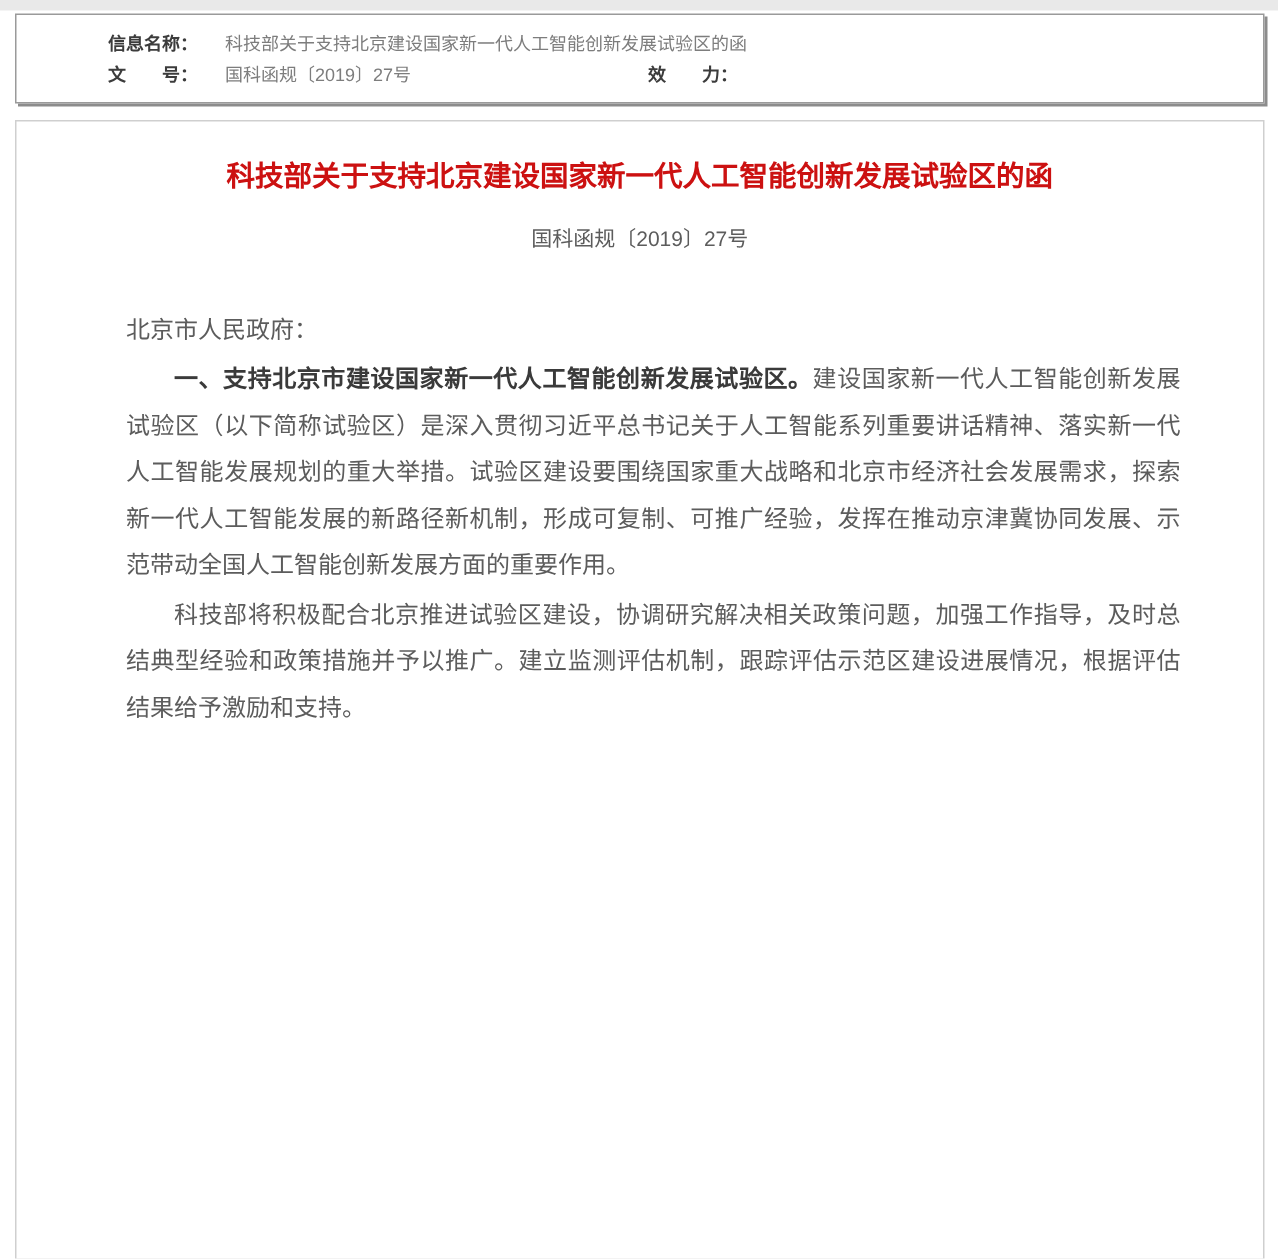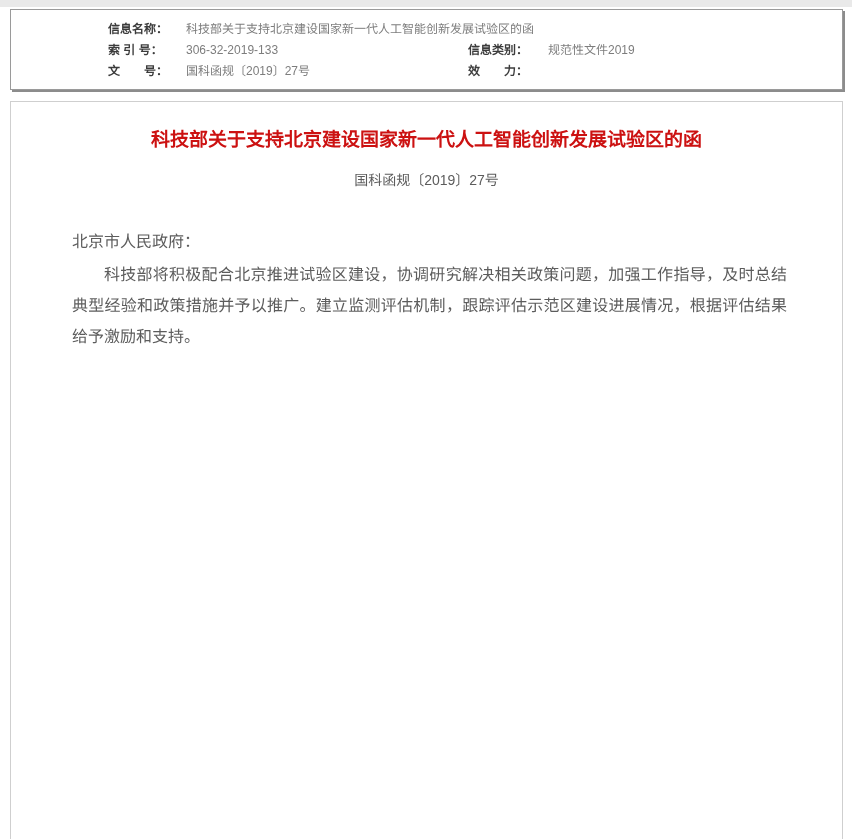--- a/index.html
+++ b/index.html
@@ -13,21 +13,21 @@
     width: 852px; height: 7px;
     background: #e9e9e9;
   }
   
   .meta-box {
     width: 833px;
     margin: 2px 0 0 10px;
     background: #ffffff;
     border: 1px solid #9a9a9a;
     box-shadow: 2px 2px 0 #8c8c8c;
-    padding: 9px 0 7px 97px;
+    padding: 9px 0 7px 61px;
   }
   .meta-table {
     border-collapse: collapse;
     table-layout: fixed;
     width: 100%;
   }
   .meta-table td {
     font-size: 12px;
     line-height: 21px;
     white-space: nowrap;
@@ -65,21 +65,21 @@
     line-height: 22px;
   }
   .doc-body {
     margin-top: 35px;
     padding: 0 55px 0 61px;
     font-size: 16px;
     line-height: 31px;
     color: #5c5c5c;
     text-align: justify;
   }
-  .doc-body p { margin: 0 0 2px 0; }
+  .doc-body p { margin: 0 0 2px 12px; }
   .doc-body p.indent { text-indent: 2em; }
   .doc-body .lead {
     font-weight: bold;
     color: #3a3a3a;
   }
 </style>
 </head>
 <body>
 
 <div class="top-strip"></div>
@@ -91,43 +91,40 @@
         <col style="width:282px">
         <col style="width:80px">
         <col>
       </colgroup>
     <tbody>
         <tr>
       <td class="ml">信息名称：</td>
       <td class="mv" colspan="3">科技部关于支持北京建设国家新一代人工智能创新发展试验区的函</td>
     </tr>
     <tr>
-      <td class="ml">索 引 号：</td>
-      <td class="mv">306-32-2019-133</td>
-      <td class="ml">信息类别：</td>
-      <td class="mv">规范性文件2019</td>
-    </tr>
-    <tr>
       <td class="ml">文　　号：</td>
       <td class="mv">国科函规〔2019〕27号</td>
       <td class="ml">效　　力：</td>
       <td class="mv"></td>
     </tr>
   </tbody>
     </table>
 </div>
 
 <div class="doc-box">
   <h1 class="doc-title">科技部关于支持北京建设国家新一代人工智能创新发展试验区的函</h1>
   <div class="doc-number">国科函规〔2019〕27号</div>
 
   <div class="doc-body">
     <p>北京市人民政府：</p>
 
 
+    <p class="indent">
+      <span class="lead">一、支持北京市建设国家新一代人工智能创新发展试验区。</span><span>建设国家新一代人工智能创新发展试验区（以下简称试验区）是深入贯彻习近平总书记关于人工智能系列重要讲话精神、落实新一代人工智能发展规划的重大举措。试验区建设要围绕国家重大战略和北京市经济社会发展需求，探索新一代人工智能发展的新路径新机制，形成可复制、可推广经验，发挥在推动京津冀协同发展、示范带动全国人工智能创新发展方面的重要作用。</span>
+    </p>
 
 
 
     <p class="indent">
       <span>科技部将积极配合北京推进试验区建设，协调研究解决相关政策问题，加强工作指导，及时总结典型经验和政策措施并予以推广。建立监测评估机制，跟踪评估示范区建设进展情况，根据评估结果给予激励和支持。</span>
     </p>
 
   </div>
 
 </div>

